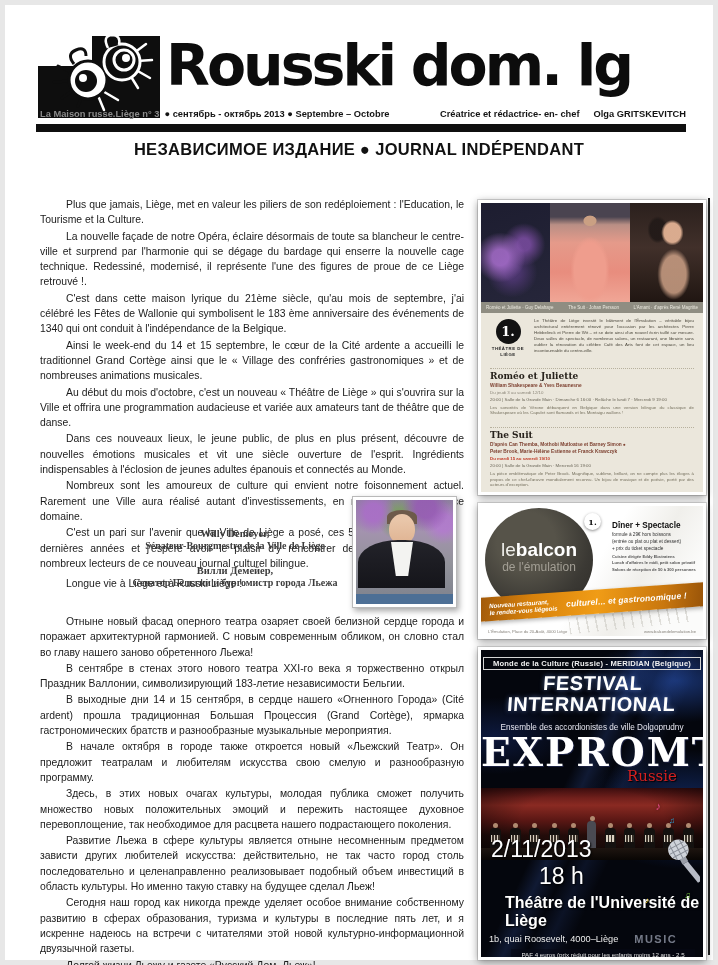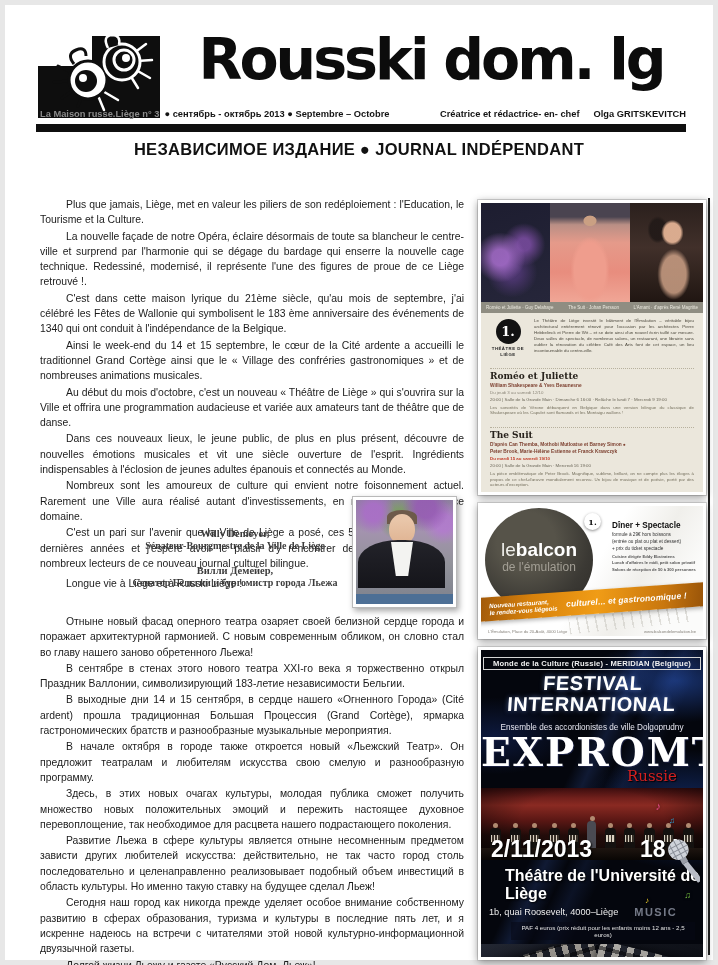--- a/index.html
+++ b/index.html
@@ -1,21 +1,21 @@
 <!DOCTYPE html>
 <html><head>
 <meta charset="utf-8">
 <style>
   html,body{margin:0;padding:0;background:#fff;}
   .page{position:relative;width:718px;height:965px;background:#fff;overflow:hidden;
         box-shadow:inset 0 0 0 5px #e7e7e7;font-family:"Liberation Sans",sans-serif;color:#1c1c1c;}
   
   .logo{position:absolute;left:38px;top:26px;width:122px;height:92px;}
-  .brand{position:absolute;left:166px;top:26px;width:530px;font-family:"DejaVu Sans",sans-serif;
-         font-weight:bold;font-size:57px;letter-spacing:-3px;color:#0c0c0c;white-space:nowrap;text-align:center;}
+  .brand{position:absolute;left:166px;top:32px;width:530px;font-family:"DejaVu Sans",sans-serif;
+         font-weight:bold;font-size:57px;letter-spacing:-3px;color:#0c0c0c;white-space:nowrap;}
   .issue-row{position:absolute;left:40px;top:109px;width:646px;display:flex;align-items:baseline;
              font-size:9.3px;font-weight:bold;}
   .issue-info{color:#8b8b8b;margin-right:5px;}
   .issue-dates{color:#141414;}
   .issue-spacer{flex:1;}
   .editor-label{color:#141414;margin-right:14px;}
   .editor-name{color:#141414;}
   .black-bar{position:absolute;left:36px;top:124px;width:650px;height:8px;background:#0f0f0f;}
   .tagline{position:absolute;left:0;top:140px;width:718px;text-align:center;
            font-size:16.5px;font-weight:bold;color:#111;letter-spacing:.3px;}
@@ -144,21 +144,21 @@
      justify-content:space-around;align-items:flex-end;}
   .perf{width:11px;height:20px;background:#14110f;border-radius:4px 4px 0 0;position:relative;}
   .perf::before{content:"";position:absolute;top:-5px;left:3px;width:5px;height:5px;border-radius:50%;background:#b08a70;}
   .perf::after{content:"";position:absolute;top:7px;left:1px;right:1px;height:7px;
      background:repeating-linear-gradient(90deg,#d8d0c0 0 1.5px,#3a322a 1.5px 3px);}
   .perf.conductor{height:27px;width:9px;background:#4a4a52;}
   .perf.conductor::after{display:none;}
   .e-floor{position:absolute;left:0;right:0;bottom:0;height:12px;
      background:linear-gradient(180deg,#1e1510,#090604);}
   .e-daterow{position:relative;z-index:2;display:flex;align-items:flex-start;padding:0 10px;margin-top:-24px;
-     font-weight:bold;text-shadow:1px 1px 2px #000;}
+     font-weight:normal;text-shadow:1px 1px 2px #000;flex-direction:column;}
   .e-date{font-size:23px;}
   .e-time{font-size:23px;margin-left:48px;}
   .e-venue{padding-left:24px;font-size:16px;font-weight:bold;margin-top:4px;text-shadow:1px 1px 2px #000;}
   .e-addrrow{display:flex;align-items:center;padding-left:8px;margin-top:3px;}
   .e-address{font-size:9.2px;color:#ececec;}
   .e-watermark{margin-left:16px;font-size:11px;font-weight:bold;color:#9aa0b0;opacity:.75;letter-spacing:1.5px;}
   .e-paf{margin:4px 8px 0 30px;text-align:center;font-size:6.2px;color:#e2e2e2;
      background:rgba(8,10,22,.55);padding:2px 4px;}
   .e-keys{position:relative;height:72px;margin-top:4px;overflow:hidden;
      background:linear-gradient(150deg,#2e3340 0%,#171a22 45%,#0b0d12 100%);}

